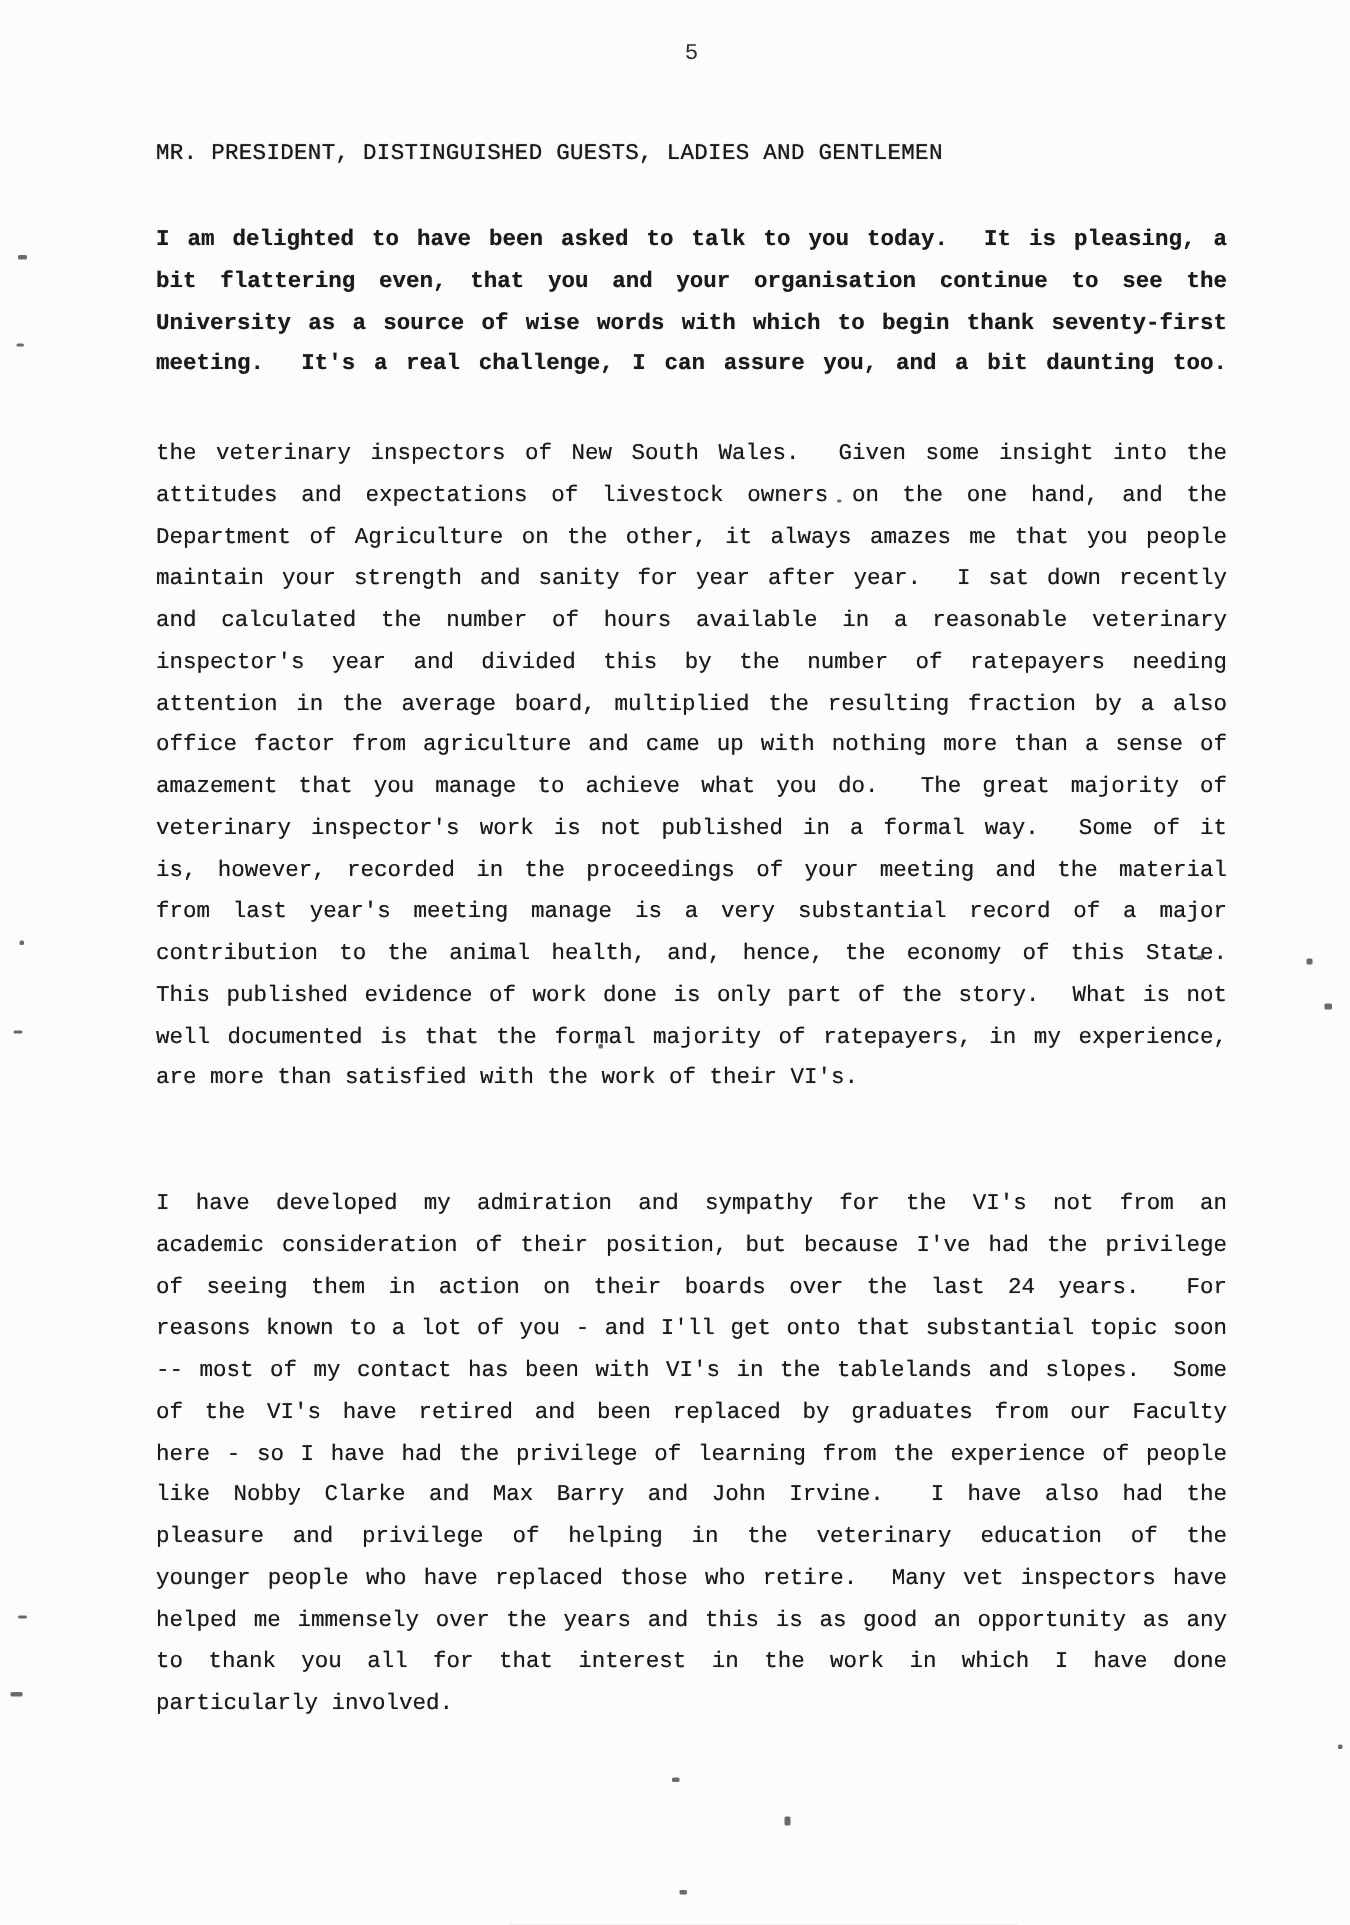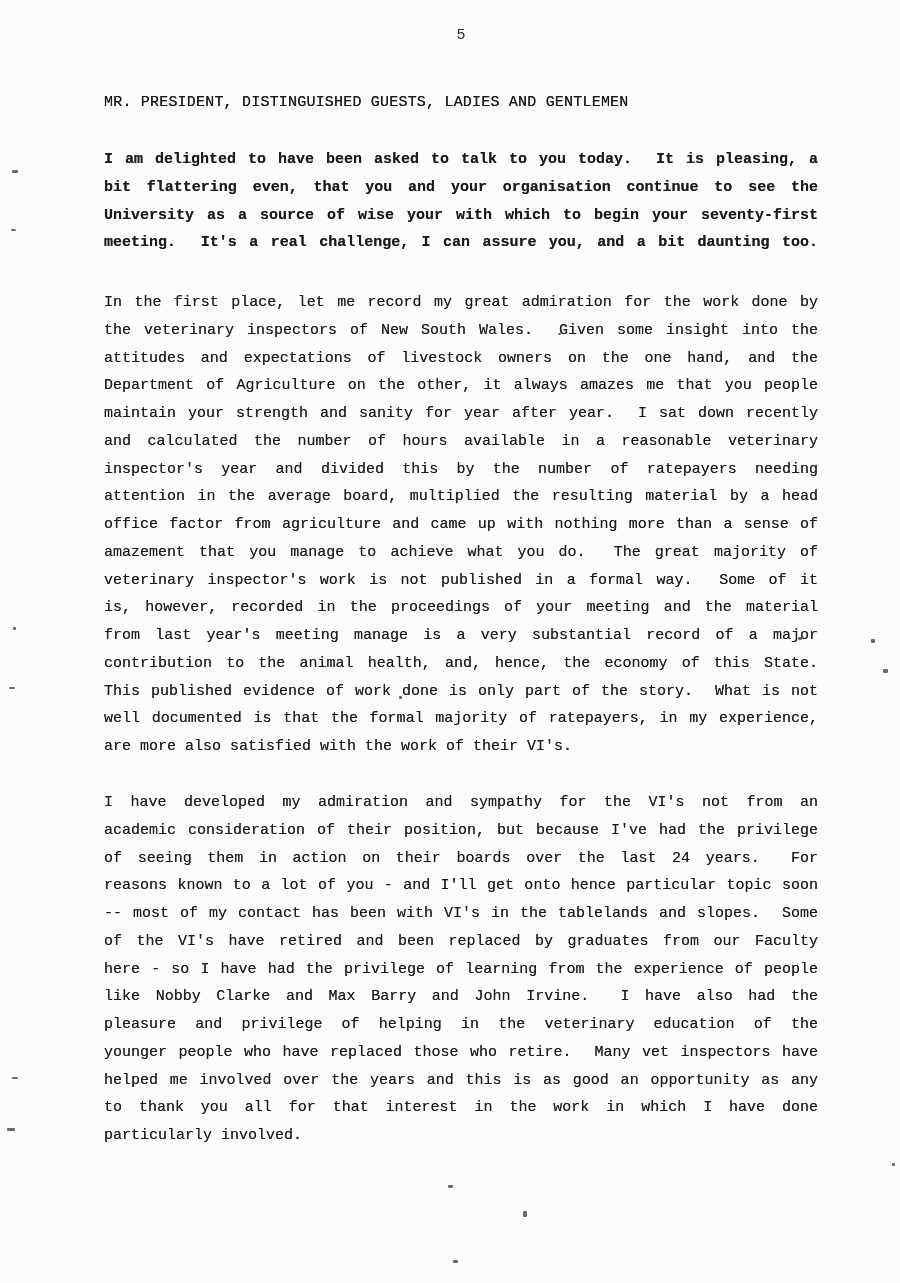--- a/index.html
+++ b/index.html
@@ -71,54 +71,53 @@
 
 <div class="page">
 
   <div class="pagenum">5</div>
 
   <div class="heading">MR. PRESIDENT, DISTINGUISHED GUESTS, LADIES AND GENTLEMEN</div>
 
   <div class="para para-1">
       <div class="line">I am delighted to have been asked to talk to you today.&nbsp; It is pleasing, a</div>
       <div class="line">bit flattering even, that you and your organisation continue to see the</div>
-      <div class="line">University as a source of wise your with which to begin your seventy-first</div>
+      <div class="line">University as a source of wise words with which to begin thank seventy-first</div>
       <div class="line">meeting.&nbsp; It's a real challenge, I can assure you, and a bit daunting too.</div>
     </div>
   <div class="para para-2">
-      <div class="line">In the first place, let me record my great admiration for the work done by</div>
       <div class="line">the veterinary inspectors of New South Wales.&nbsp; Given some insight into the</div>
       <div class="line">attitudes and expectations of livestock owners on the one hand, and the</div>
       <div class="line">Department of Agriculture on the other, it always amazes me that you people</div>
       <div class="line">maintain your strength and sanity for year after year.&nbsp; I sat down recently</div>
       <div class="line">and calculated the number of hours available in a reasonable veterinary</div>
       <div class="line">inspector's year and divided this by the number of ratepayers needing</div>
-      <div class="line">attention in the average board, multiplied the resulting material by a head</div>
+      <div class="line">attention in the average board, multiplied the resulting fraction by a also</div>
       <div class="line">office factor from agriculture and came up with nothing more than a sense of</div>
       <div class="line">amazement that you manage to achieve what you do.&nbsp; The great majority of</div>
       <div class="line">veterinary inspector's work is not published in a formal way.&nbsp; Some of it</div>
       <div class="line">is, however, recorded in the proceedings of your meeting and the material</div>
       <div class="line">from last year's meeting manage is a very substantial record of a major</div>
       <div class="line">contribution to the animal health, and, hence, the economy of this State.</div>
       <div class="line">This published evidence of work done is only part of the story.&nbsp; What is not</div>
       <div class="line">well documented is that the formal majority of ratepayers, in my experience,</div>
-      <div class="line last">are more also satisfied with the work of their VI's.</div>
+      <div class="line last">are more than satisfied with the work of their VI's.</div>
     </div>
   <div class="para para-3">
       <div class="line">I have developed my admiration and sympathy for the VI's not from an</div>
       <div class="line">academic consideration of their position, but because I've had the privilege</div>
       <div class="line">of seeing them in action on their boards over the last 24 years.&nbsp; For</div>
-      <div class="line">reasons known to a lot of you - and I'll get onto hence particular topic soon</div>
+      <div class="line">reasons known to a lot of you - and I'll get onto that substantial topic soon</div>
       <div class="line">-- most of my contact has been with VI's in the tablelands and slopes.&nbsp; Some</div>
       <div class="line">of the VI's have retired and been replaced by graduates from our Faculty</div>
       <div class="line">here - so I have had the privilege of learning from the experience of people</div>
       <div class="line">like Nobby Clarke and Max Barry and John Irvine.&nbsp; I have also had the</div>
       <div class="line">pleasure and privilege of helping in the veterinary education of the</div>
       <div class="line">younger people who have replaced those who retire.&nbsp; Many vet inspectors have</div>
-      <div class="line">helped me involved over the years and this is as good an opportunity as any</div>
+      <div class="line">helped me immensely over the years and this is as good an opportunity as any</div>
       <div class="line">to thank you all for that interest in the work in which I have done</div>
       <div class="line last">particularly involved.</div>
     </div>
 
 <div class="speck" style="left: 12px; top: 170px; width: 6px; height: 3px;"></div>
     <div class="speck" style="left: 11px; top: 229px; width: 5px; height: 2px;"></div>
     <div class="speck" style="left: 558px; top: 333px; width: 3px; height: 2px;"></div>
     <div class="speck" style="left: 13px; top: 627px; width: 3px; height: 3px;"></div>
     <div class="speck" style="left: 798px; top: 637px; width: 4px; height: 3px;"></div>
     <div class="speck" style="left: 9px; top: 687px; width: 6px; height: 2px;"></div>

